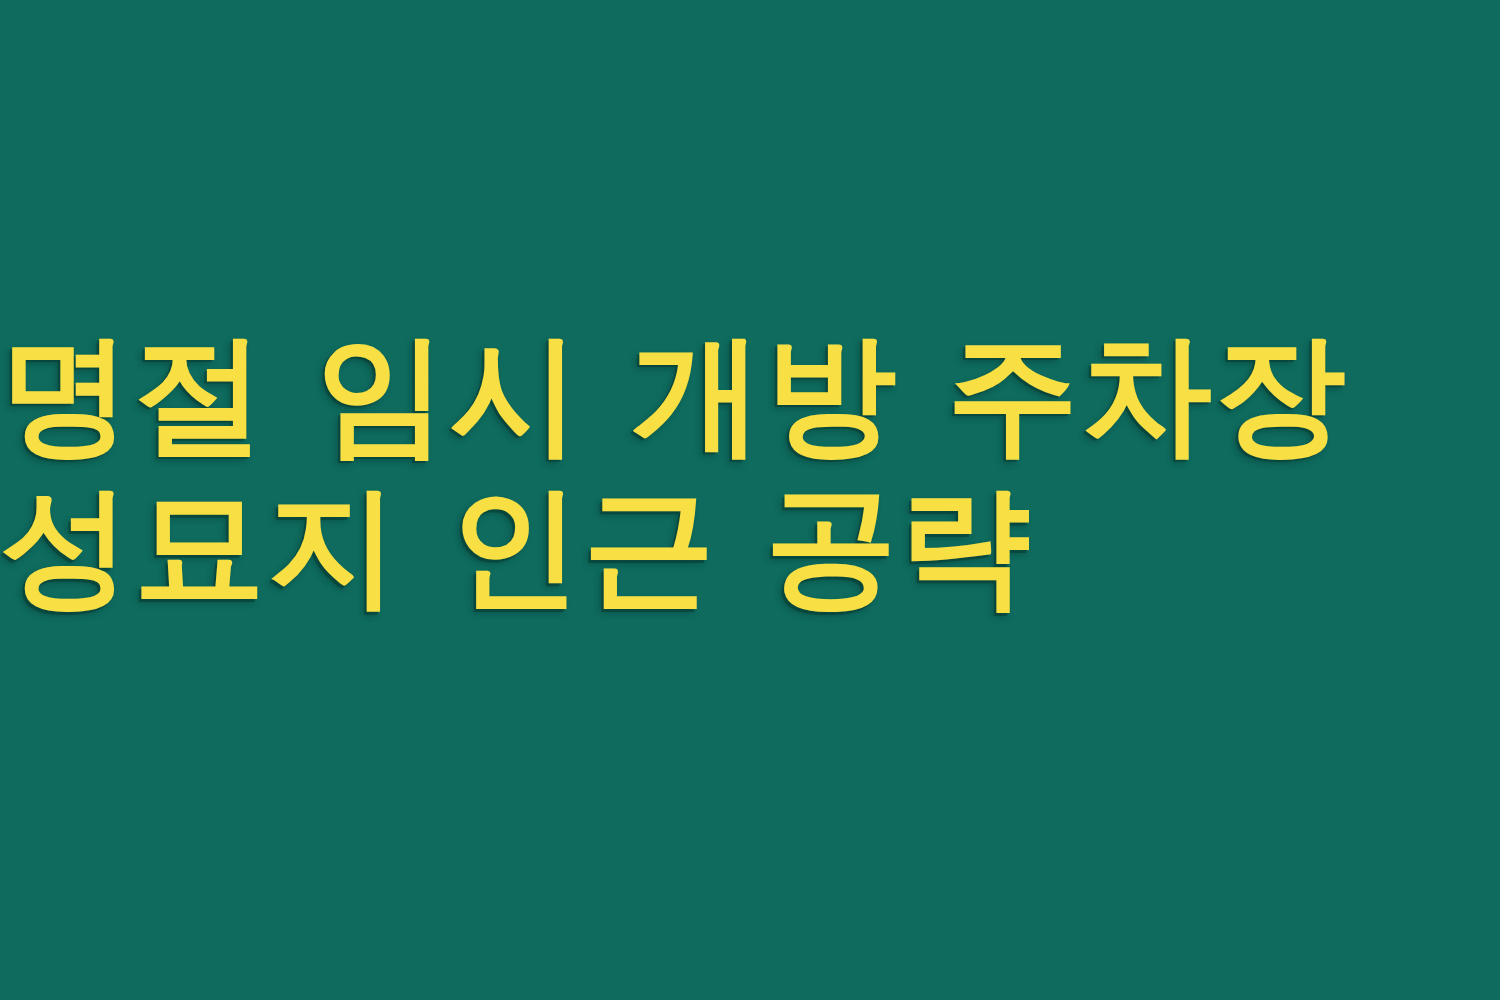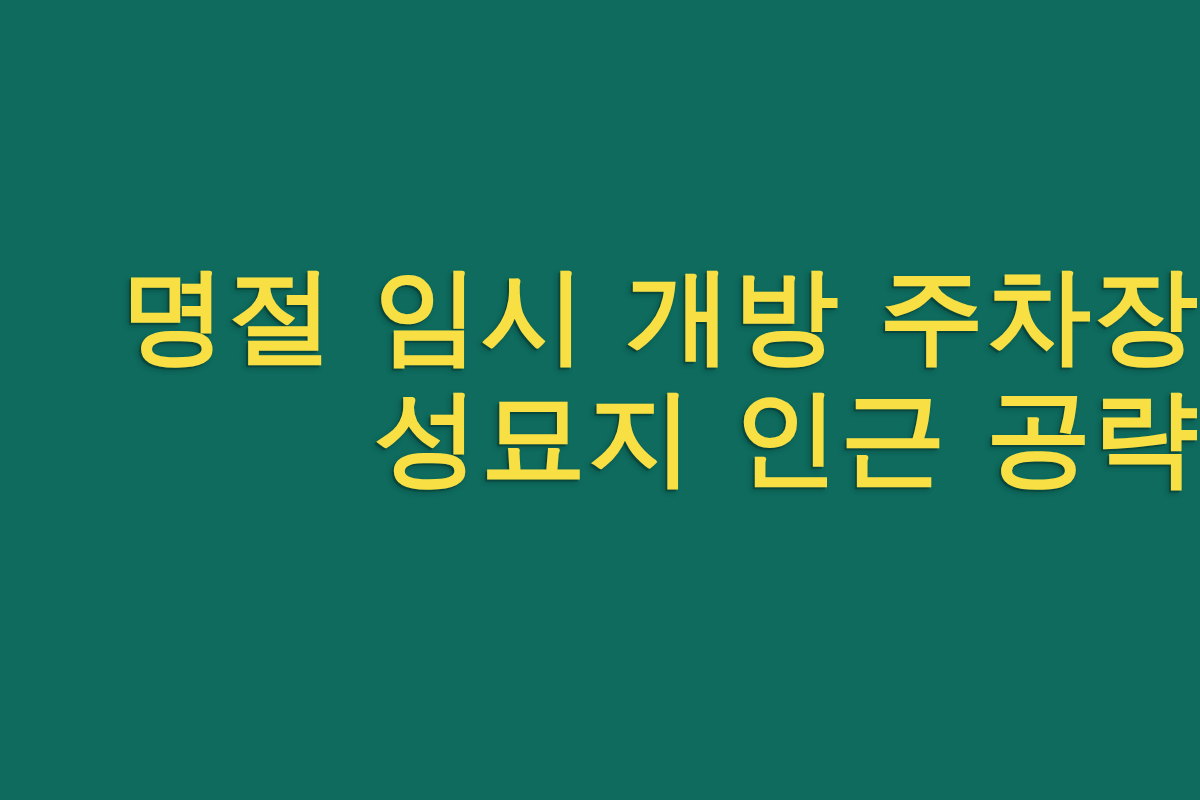--- a/index.html
+++ b/index.html
@@ -20,41 +20,40 @@
     background: #0e6b5e;
     display: flex;
     flex-direction: column;
     align-items: center;
     justify-content: center;
     box-sizing: border-box;
   }
 
   .title-block {
     width: 100%;
-    text-align: right;
+    text-align: left;
     margin-top: -48px;
   }
 
   .title-line {
     display: block;
     color: #f8e044;
     font-family: "DejaVu Sans", sans-serif;
     font-weight: 700;
     font-size: 105px;
     line-height: 122px;
     letter-spacing: 2px;
     white-space: nowrap;
     text-shadow:
       -2px 2px 0 rgba(8, 58, 50, 0.55),
       -3px 3px 5px rgba(5, 40, 34, 0.35);
   }
 
   .title-line.line-2 {
     font-size: 105px;
-    padding-left: 36px;
   }
 </style>
 </head>
 <body>
 
 <div class="banner">
 
   <div class="title-block">
 
     <span class="title-line line-1">명절 임시 개방 주차장</span>

